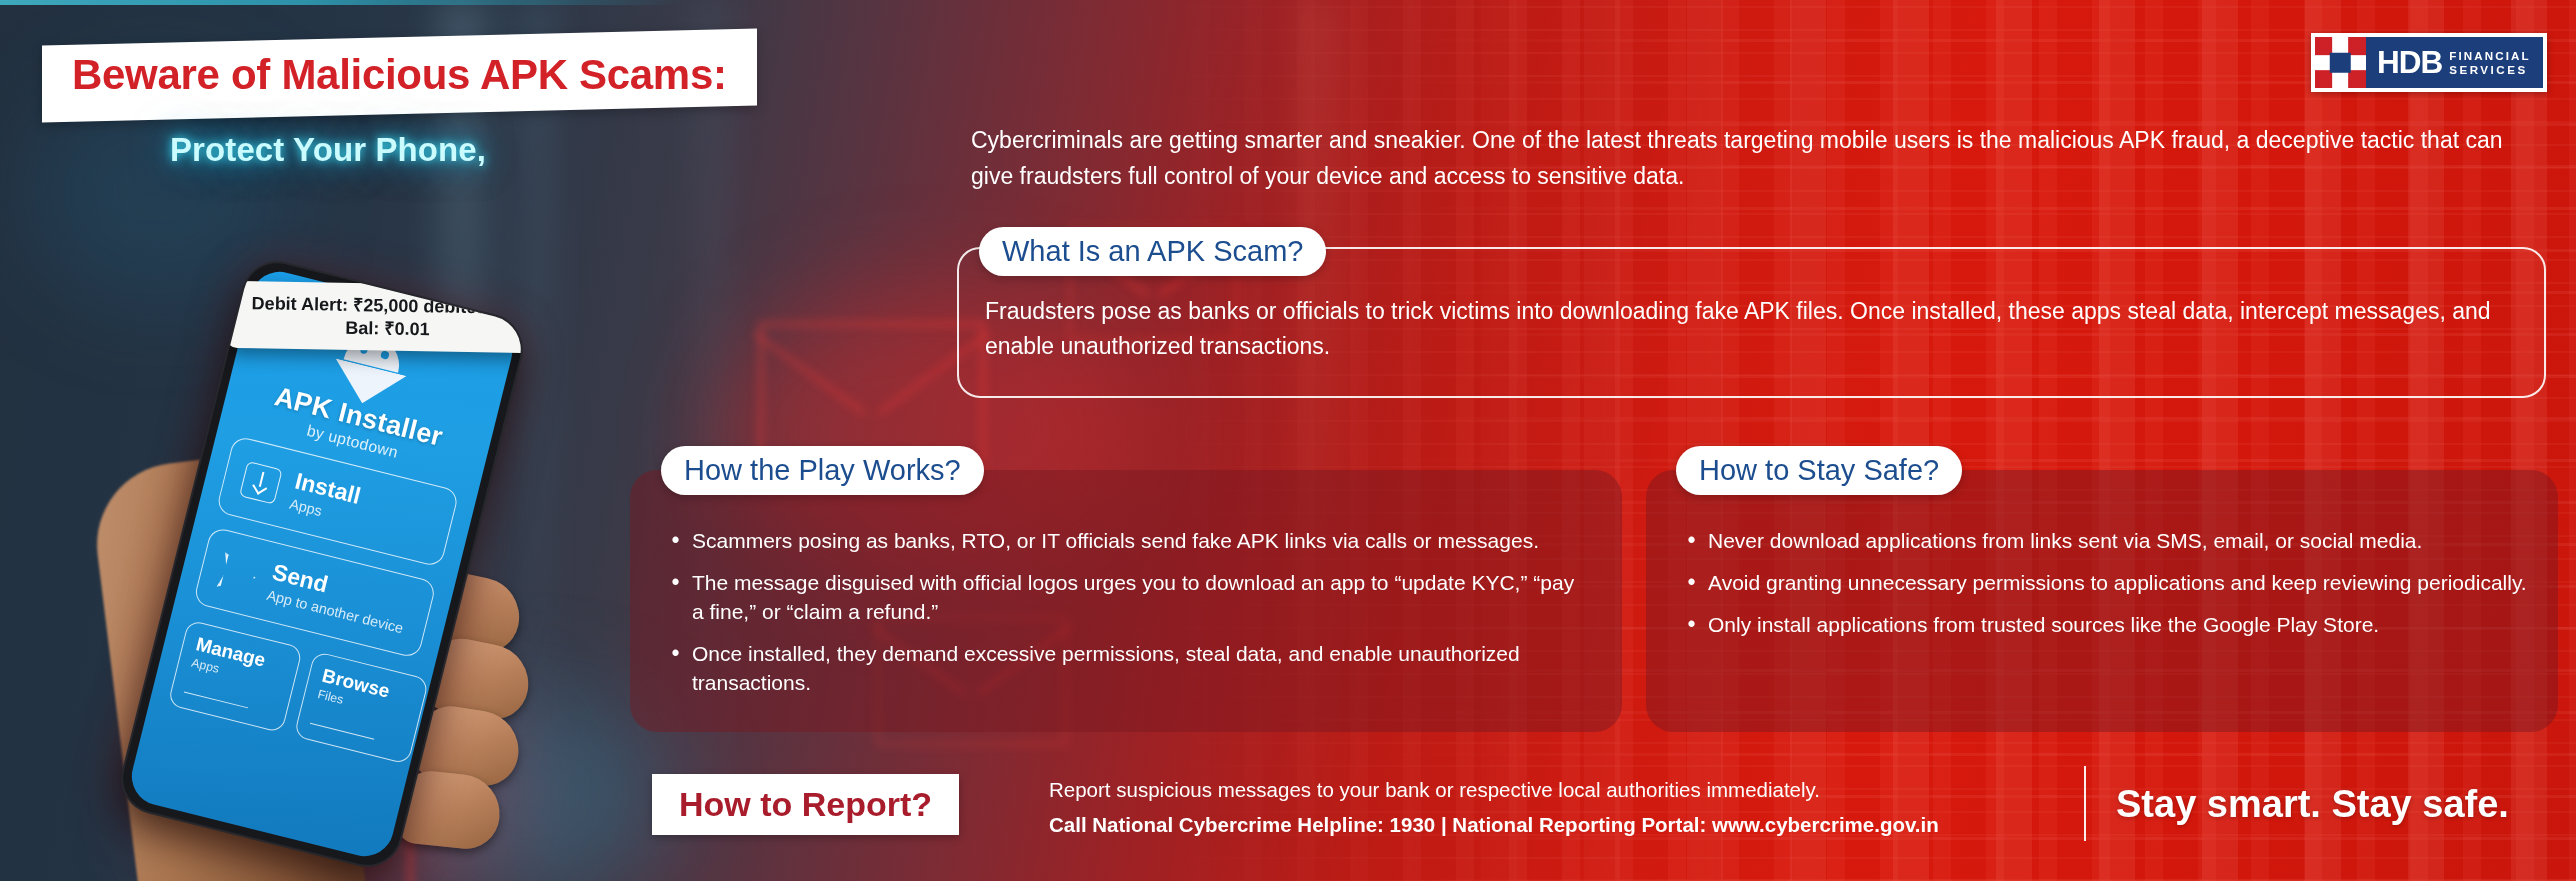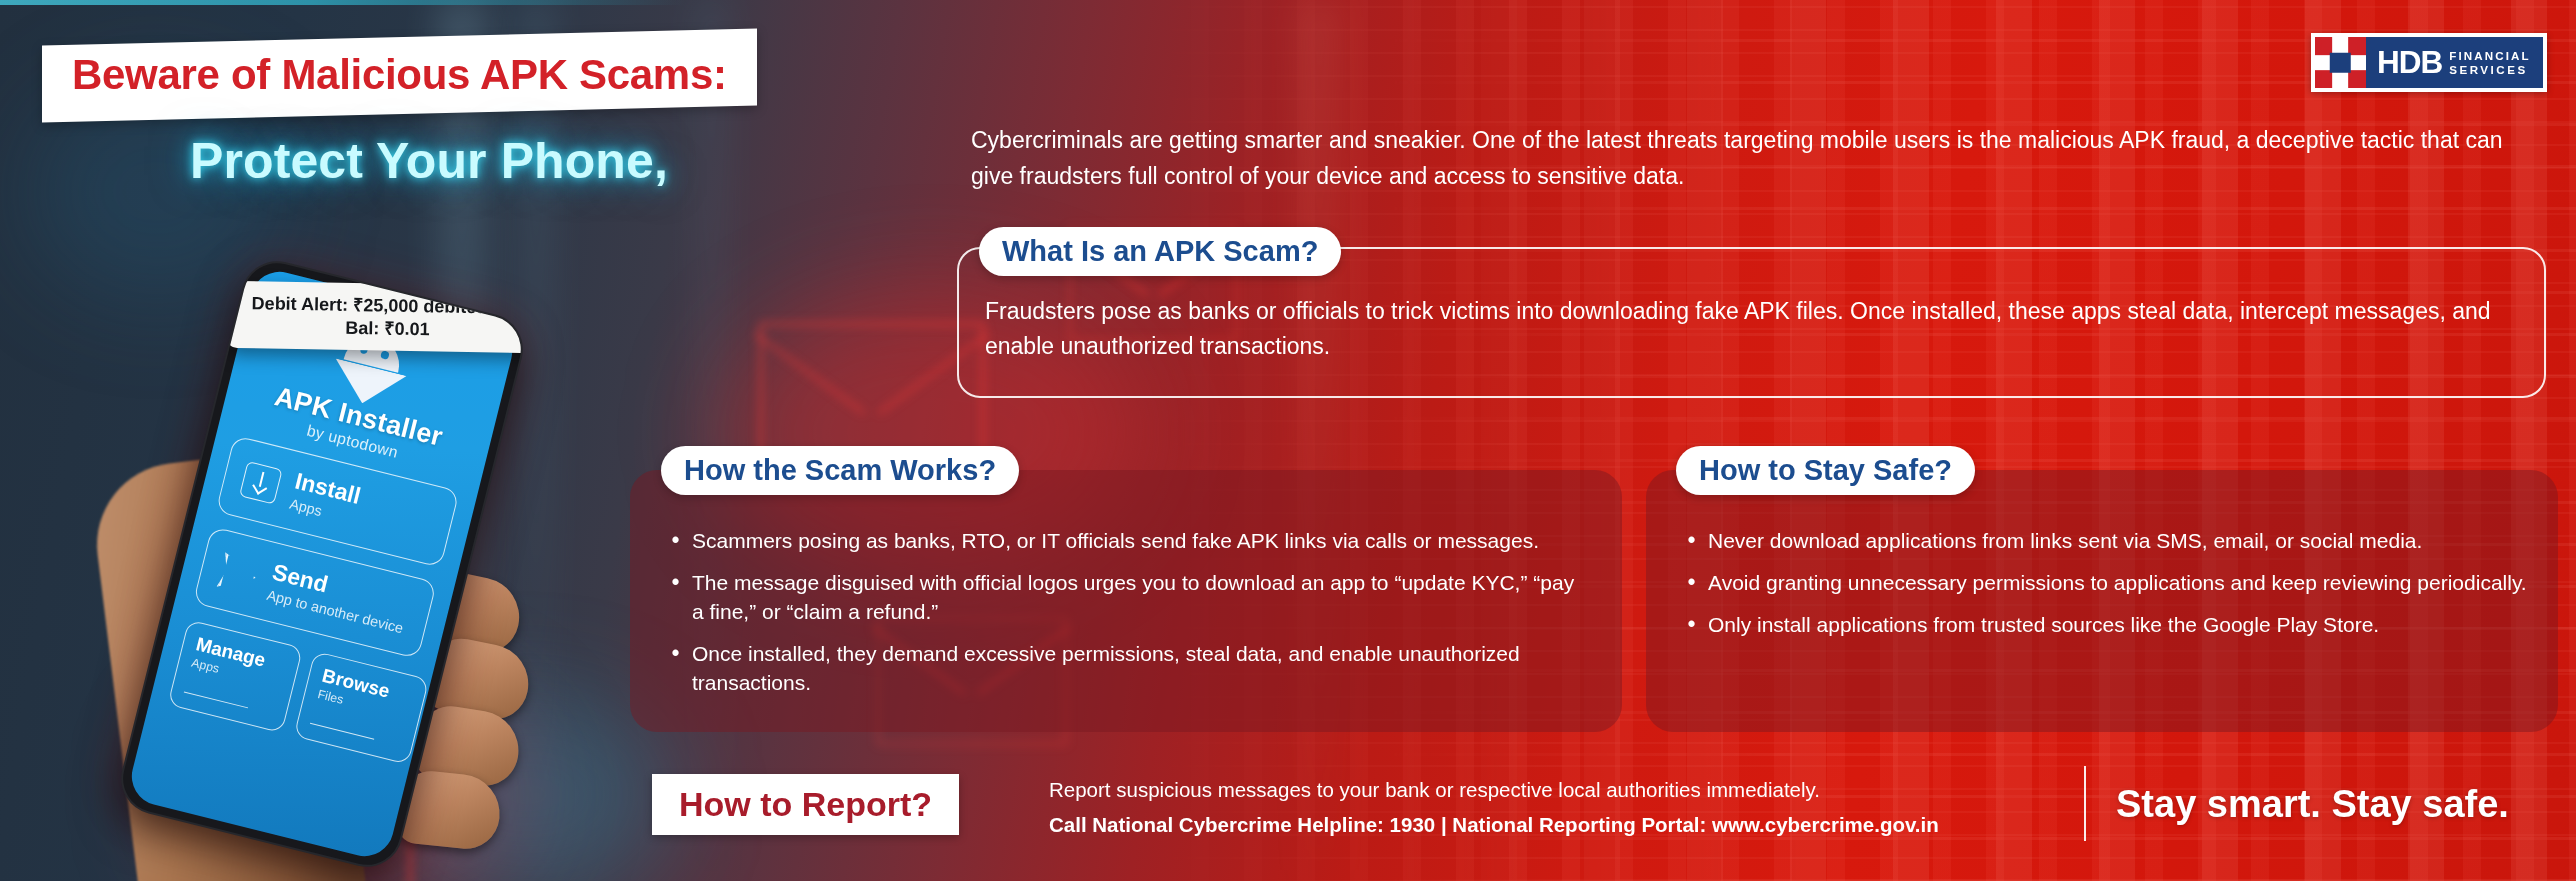--- a/index.html
+++ b/index.html
@@ -173,24 +173,23 @@
     transform:skewY(-1.35deg);
     box-shadow:0 3.4px 11px rgba(0,0,0,.25);
   }
   #title-ribbon span {
     display:block; transform:skewY(1.35deg);
     color:#d32128; font-size:42px; font-weight:700; letter-spacing:-0.3px;
     white-space:nowrap;
   }
   #subtitle {
     position:absolute; left:170px; top:130px; z-index:25;
-    color:#c9fbff; font-size:50px; font-weight:700; line-height:1.24;
+    color:#c9fbff; font-size:33px; font-weight:700; line-height:1.24;
     letter-spacing:0.1px; white-space:nowrap;
     text-shadow:0 0 9.6px rgba(60,230,255,.95), 0 0 23px rgba(30,200,245,.75), 0 0 41px rgba(20,180,235,.5);
-    margin-left:20px;
   }
 
   
   #logo {
     position:absolute; right:29px; top:33px; z-index:30;
     background:#fff; padding:4.1px; display:flex; align-items:stretch;
     box-shadow:0 2.1px 6.8px rgba(0,0,0,.3);
   }
   .logo-mark {
     position:relative; width:51px; height:51px; background:#ce2027; flex:0 0 auto;
@@ -229,21 +228,21 @@
     position:absolute; left:957px; top:247px; width:1589px; height:151px; z-index:20;
     border:2.1px solid rgba(255,255,255,.9); border-radius:23px;
   }
   #what-body {
     position:absolute; left:985px; top:294px; width:1541px; z-index:23;
     color:#fff; font-size:23px; line-height:1.52;
   }
   .pill {
     position:absolute; z-index:26; background:#fff; border-radius:30px;
     padding:8.2px 23px;
-    color:#1c4d8f; font-size:29px; font-weight:700; white-space:nowrap;
+    color:#1c4d8f; font-size:29px; font-weight:400; white-space:nowrap;
     box-shadow:0 2.7px 8.2px rgba(0,0,0,.22);
   }
   #pill-what { left:979px; top:227px; }
   #pill-works { left:661px; top:446px; }
   #pill-safe { left:1676px; top:446px; }
 
   
   .bpanel {
     position:absolute; z-index:18; border-radius:27px;
     background:rgba(120,24,32,.46);
@@ -387,21 +386,21 @@
     </div>
   </div>
 
   <p id="intro">Cybercriminals are getting smarter and sneakier. One of the latest threats targeting mobile users is the malicious APK fraud, a deceptive tactic that can give fraudsters full control of your device and access to sensitive data.</p>
 
   <div id="what-panel"></div>
   <div class="pill" id="pill-what">What Is an APK Scam?</div>
   <p id="what-body">Fraudsters pose as banks or officials to trick victims into downloading fake APK files. Once installed, these apps steal data, intercept messages, and enable unauthorized transactions.</p>
 
   <div class="bpanel" id="panel-works"></div>
-  <div class="pill" id="pill-works">How the Scam Works?</div>
+  <div class="pill" id="pill-works">How the Play Works?</div>
   <ul class="blist" id="list-works">
     <li>Scammers posing as banks, RTO, or IT officials send fake APK links via calls or messages.</li>
     <li>The message disguised with official logos urges you to download an app to “update KYC,” “pay a fine,” or “claim a refund.”</li>
     <li>Once installed, they demand excessive permissions, steal data, and enable unauthorized transactions.</li>
   </ul>
 
   <div class="bpanel" id="panel-safe"></div>
   <div class="pill" id="pill-safe">How to Stay Safe?</div>
   <ul class="blist" id="list-safe">
     <li>Never download applications from links sent via SMS, email, or social media.</li>

